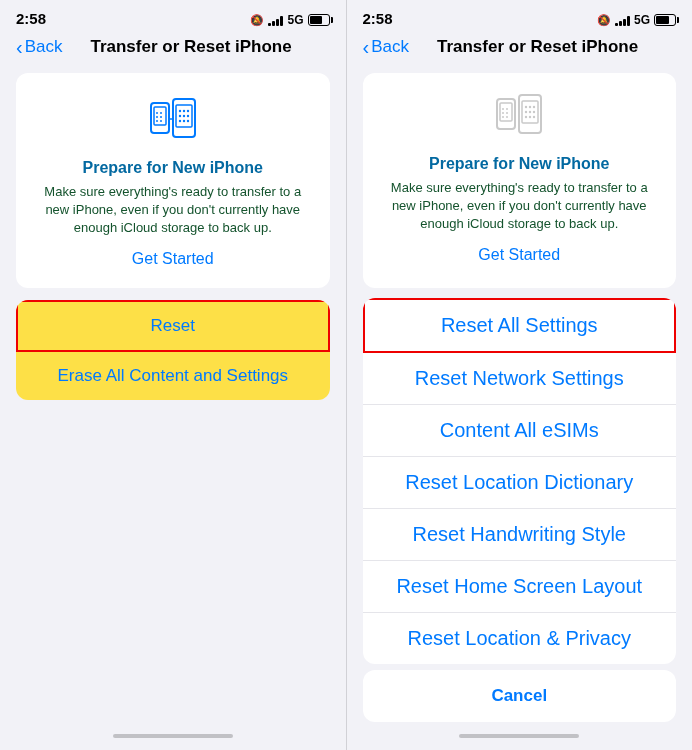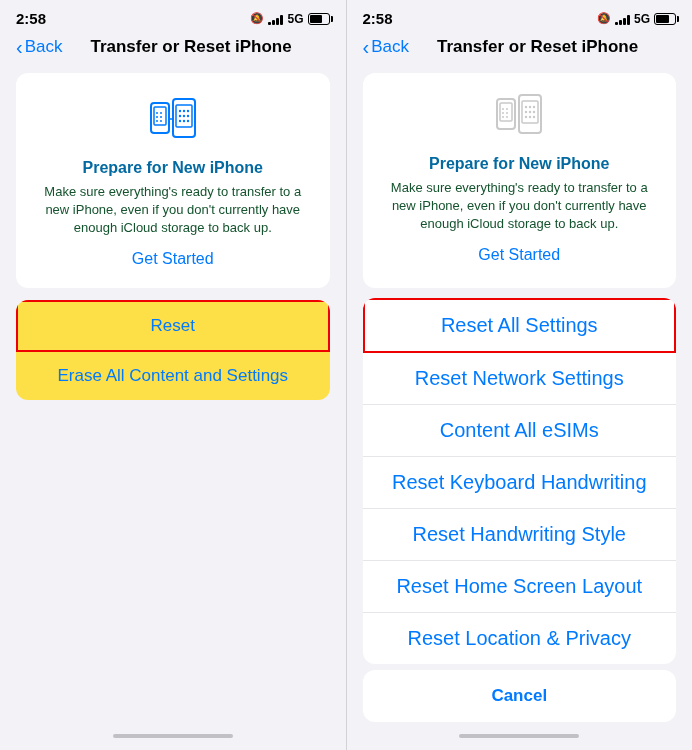--- a/index.html
+++ b/index.html
@@ -19,21 +19,21 @@
       background: #f2f2f7;
       display: flex;
       flex-direction: column;
       overflow: hidden;
     }
 
     
     .status-bar {
       display: flex;
       justify-content: space-between;
-      align-items: center;
+      align-items: flex-end;
       padding: 10px 16px 4px;
       font-size: 15px;
       font-weight: 600;
     }
     .status-bar .time { font-weight: 700; font-size: 15px; }
     .status-icons { display: flex; align-items: center; gap: 4px; font-size: 11px; }
     .signal-bars { display: flex; align-items: flex-end; gap: 1px; height: 12px; }
     .signal-bars span {
       width: 3px;
       background: #000;
@@ -378,21 +378,21 @@
       <div class="list-item highlighted">
         <span>Reset All Settings</span>
       </div>
       <div class="list-item">
         <span>Reset Network Settings</span>
       </div>
       <div class="list-item">
         <span>Content All eSIMs</span>
       </div>
       <div class="list-item">
-        <span>Reset Keyboard Handwriting</span>
+        <span>Reset Location Dictionary</span>
       </div>
       <div class="list-item">
         <span>Reset Handwriting Style</span>
       </div>
       <div class="list-item">
         <span>Reset Home Screen Layout</span>
       </div>
       <div class="list-item">
         <span>Reset Location &amp; Privacy</span>
       </div>

